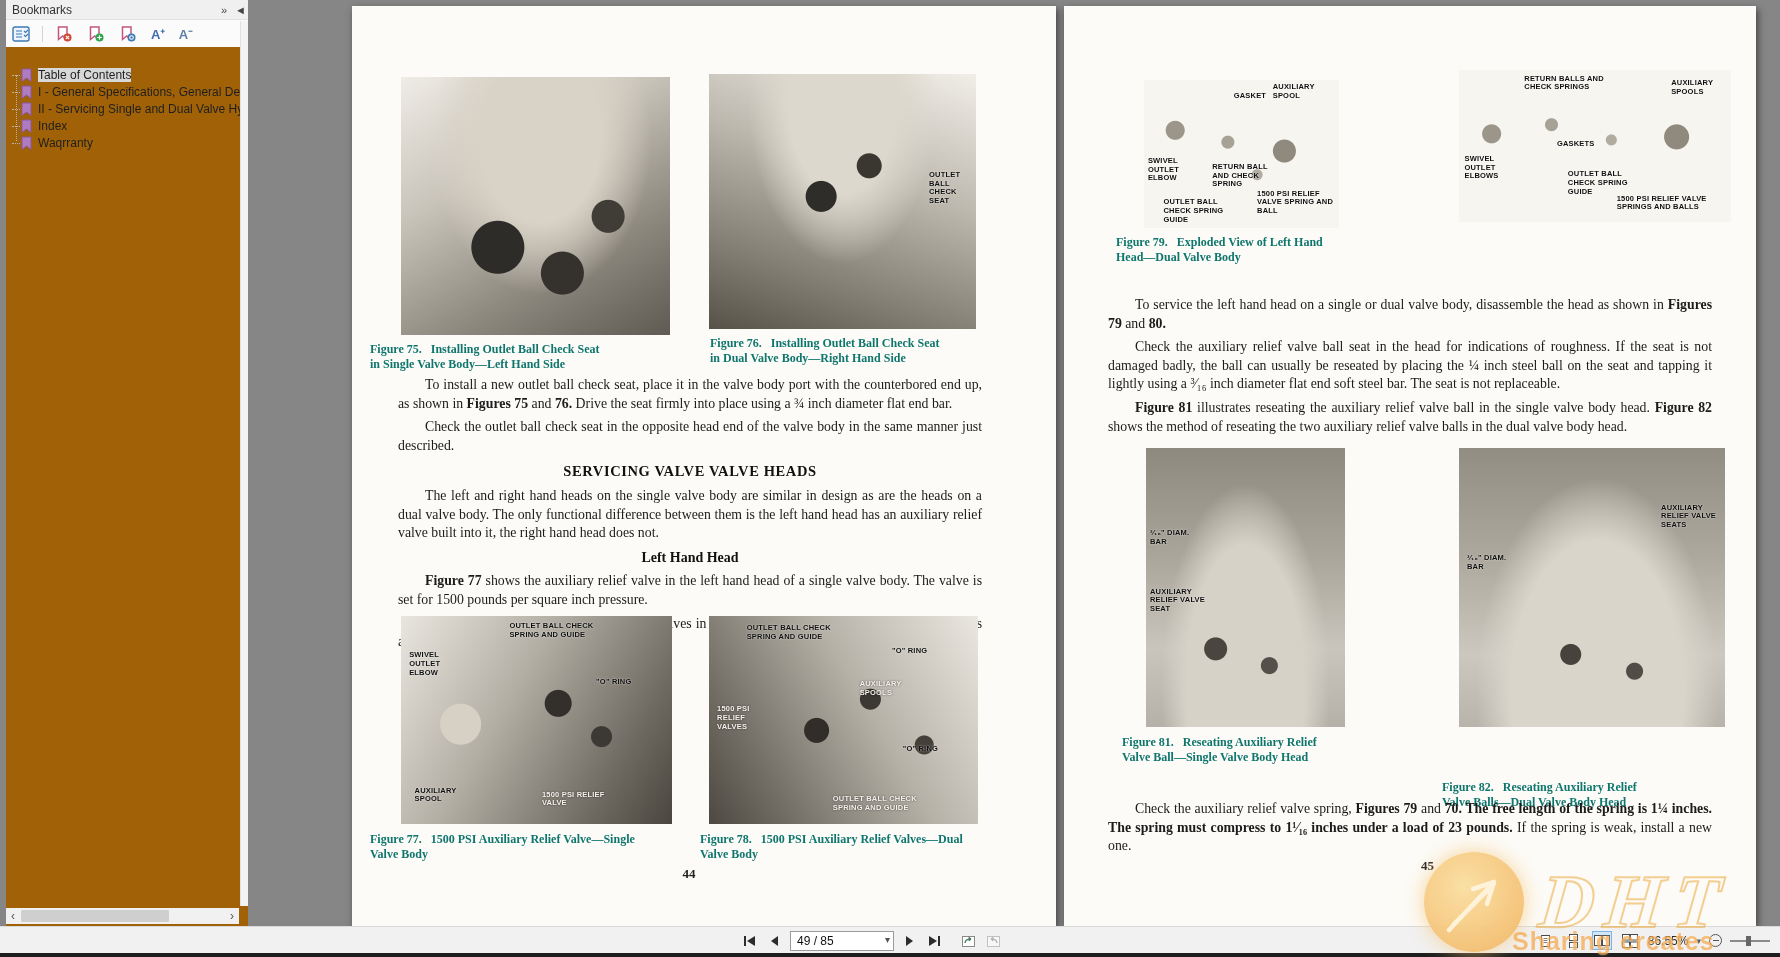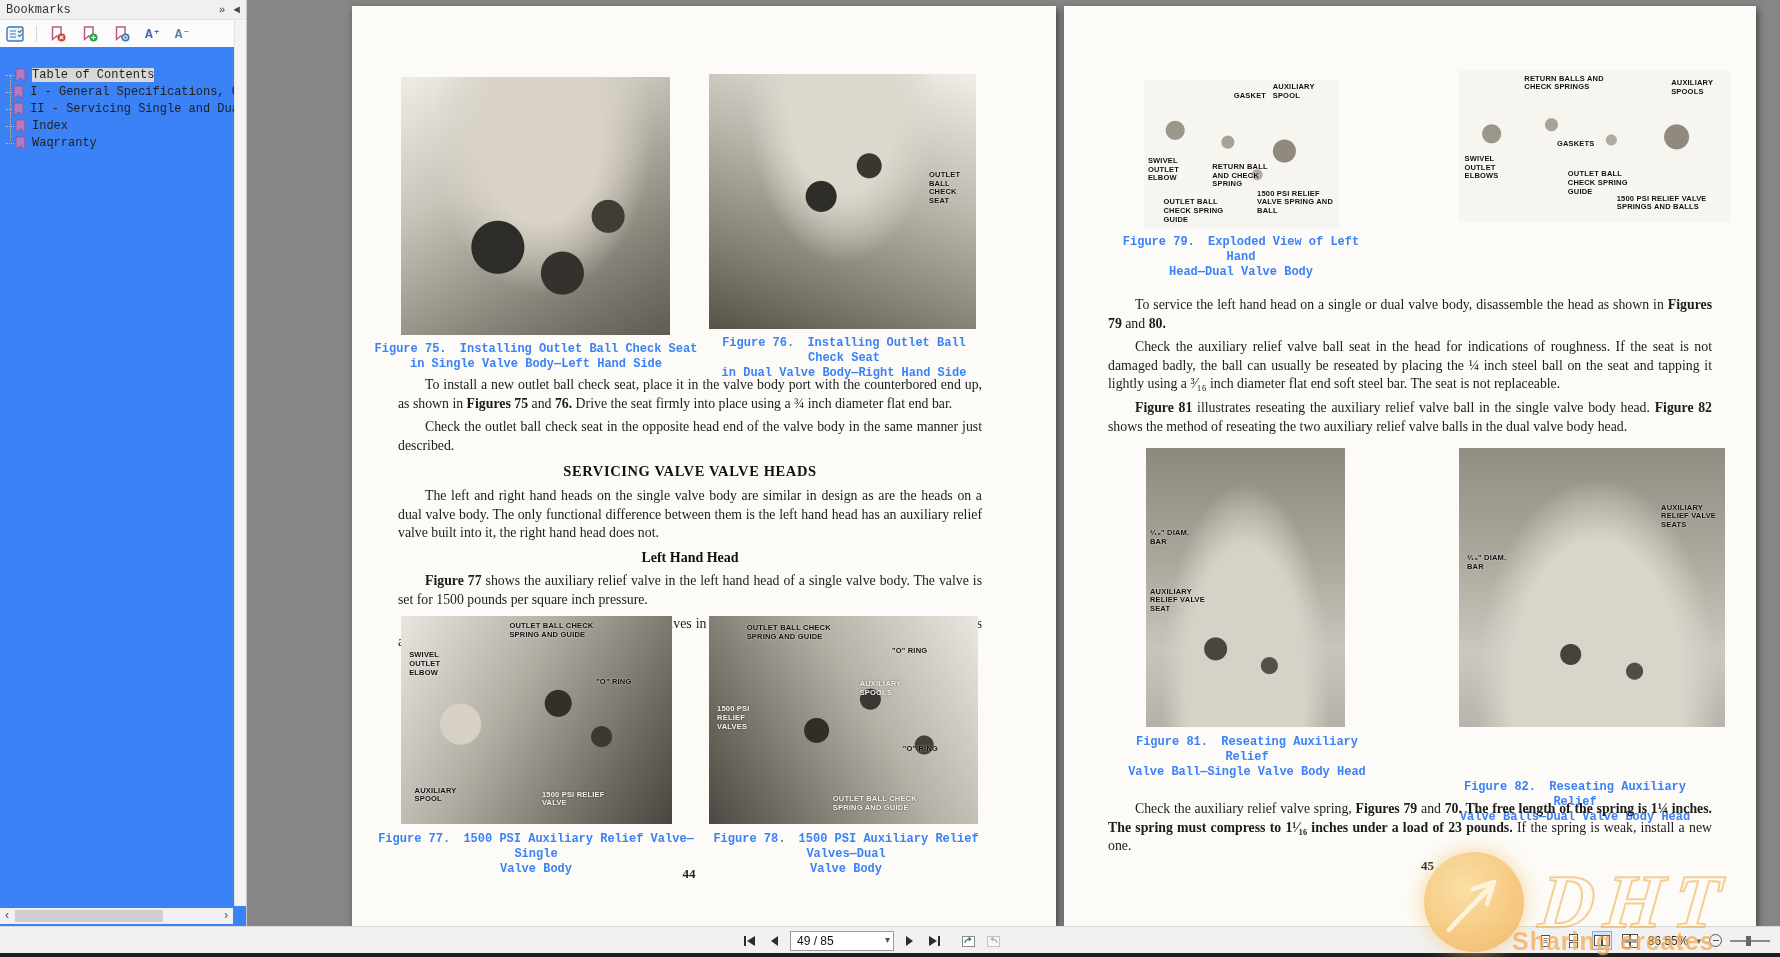--- a/index.html
+++ b/index.html
@@ -1,20 +1,20 @@
 <!DOCTYPE html>
 <html><head>
 <meta charset="utf-8">
 <style>
   * { margin:0; padding:0; box-sizing:border-box; }
   html,body { width:1780px; height:957px; overflow:hidden; }
   body { font-family:"Liberation Sans", sans-serif; background:#868686; position:relative; }
 
   
-  .sidebar { position:absolute; left:0; top:0; width:247px; height:926px; background:#3b82f6; border-right:1px solid #c9c9c9;font-family:Liberation Mono, monospace; }
+  .sidebar { position:absolute; left:6px; top:0; width:247px; height:926px; background:#a16207; border-right:1px solid #c9c9c9; }
   .sb-header { height:20px; background:#f0f0f0; border-bottom:1px solid #e0e0e0; display:flex; align-items:center; padding:0 6px; font-size:12px; color:#333; }
   .sb-header .ttl { flex:1; }
   .sb-hico { color:#444; font-size:11px; margin-left:8px; cursor:pointer; }
   .sb-toolbar { height:27px; display:flex; align-items:center; gap:14px; padding:0 4px 0 6px; background:#fbfbfb; }
   .sb-toolbar .sep { width:1px; height:16px; background:#d4d4d4; margin:0 -2px; }
   .aico { font-weight:bold; font-size:13px; color:#3f6db0; cursor:pointer; }
   .aico.dim { color:#5f7fa8; }
   .bm-list { list-style:none; margin-top:20px; position:relative; }
   .bm-list::before { content:""; position:absolute; left:10px; top:8px; bottom:10px; border-left:1px dotted #b5b5b5; }
   .bm-row { display:flex; align-items:center; height:16px; margin:1px 0; padding-left:6px; cursor:pointer; position:relative; }
@@ -30,21 +30,21 @@
 
   
   .doc { position:absolute; left:248px; top:0; right:0; height:926px; background:#868686; }
   .page { position:absolute; top:6px; height:920px; background:#fcfbf7; box-shadow:2px 3px 7px rgba(0,0,0,.5); }
   .pageL { left:104px; width:704px; }
   .pageR { left:816px; width:692px; }
 
   .bodycol { position:absolute; font-family:"Liberation Serif", serif; font-size:13.8px; line-height:18.6px; color:#1b1b1b; text-align:justify; }
   .bodycol p { text-indent:27px; margin-bottom:5px; }
   .h-center { font-family:"Liberation Serif", serif; font-weight:bold; text-align:center; color:#111; }
-  .cap { position:absolute; font-family:Liberation Mono, monospace; font-size:12px; font-weight:bold; text-align:center; color:#3b82f6; line-height:15px; }
+  .cap { position:absolute; font-family:Liberation Serif, serif; font-size:12px; font-weight:bold; text-align:left; color:#0f766e; line-height:15px; }
   .pagenum { position:absolute; font-family:"Liberation Serif", serif; font-size:13px; font-weight:bold; text-align:center; color:#222; }
 
   .photo { position:absolute; overflow:hidden; }
   .plabel { position:absolute; font-size:7.5px; font-weight:bold; letter-spacing:.2px; color:#101010; line-height:1.15; text-transform:uppercase; text-shadow:0 0 2px rgba(255,255,255,.75); }
   .plabel.lt { color:#f4f2ec; text-shadow:0 0 2px rgba(0,0,0,.65); }
   .lineart { position:absolute; background:#f6f5f0; }
 
   .ph75 { background:
     radial-gradient(circle at 36% 66%, #2e2c28 0 26px, transparent 27px),
     radial-gradient(circle at 60% 76%, #35322d 0 21px, transparent 22px),

